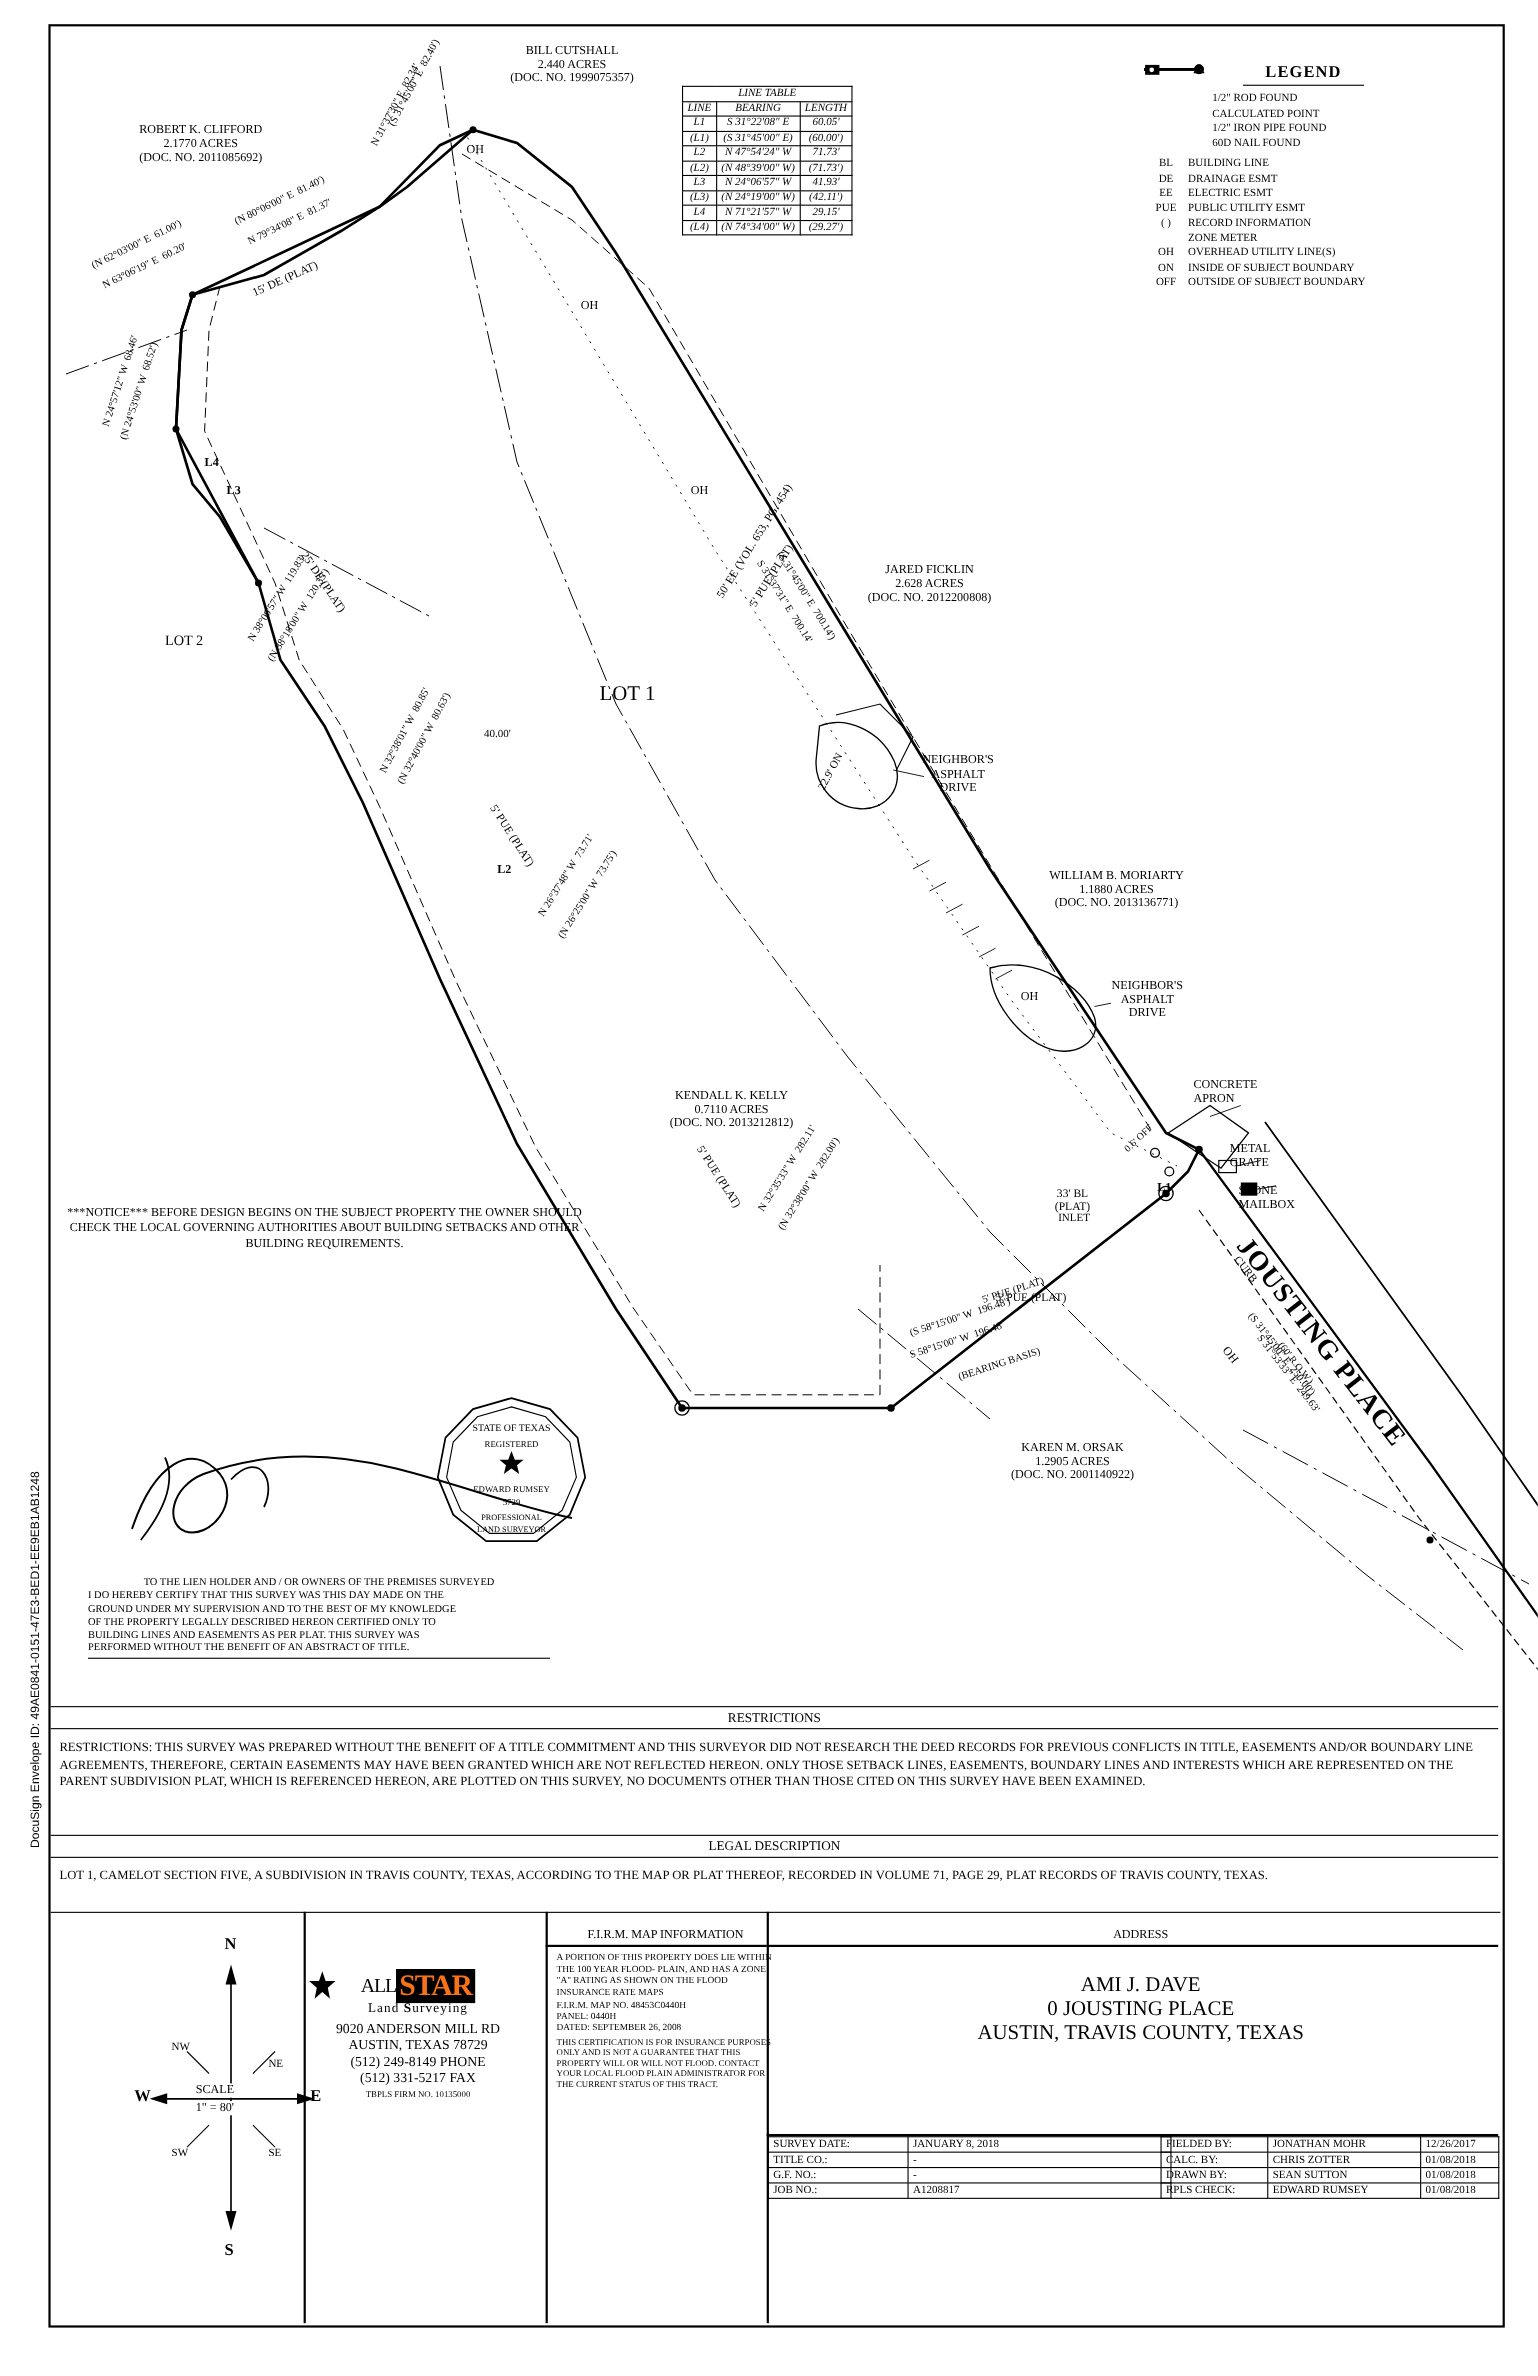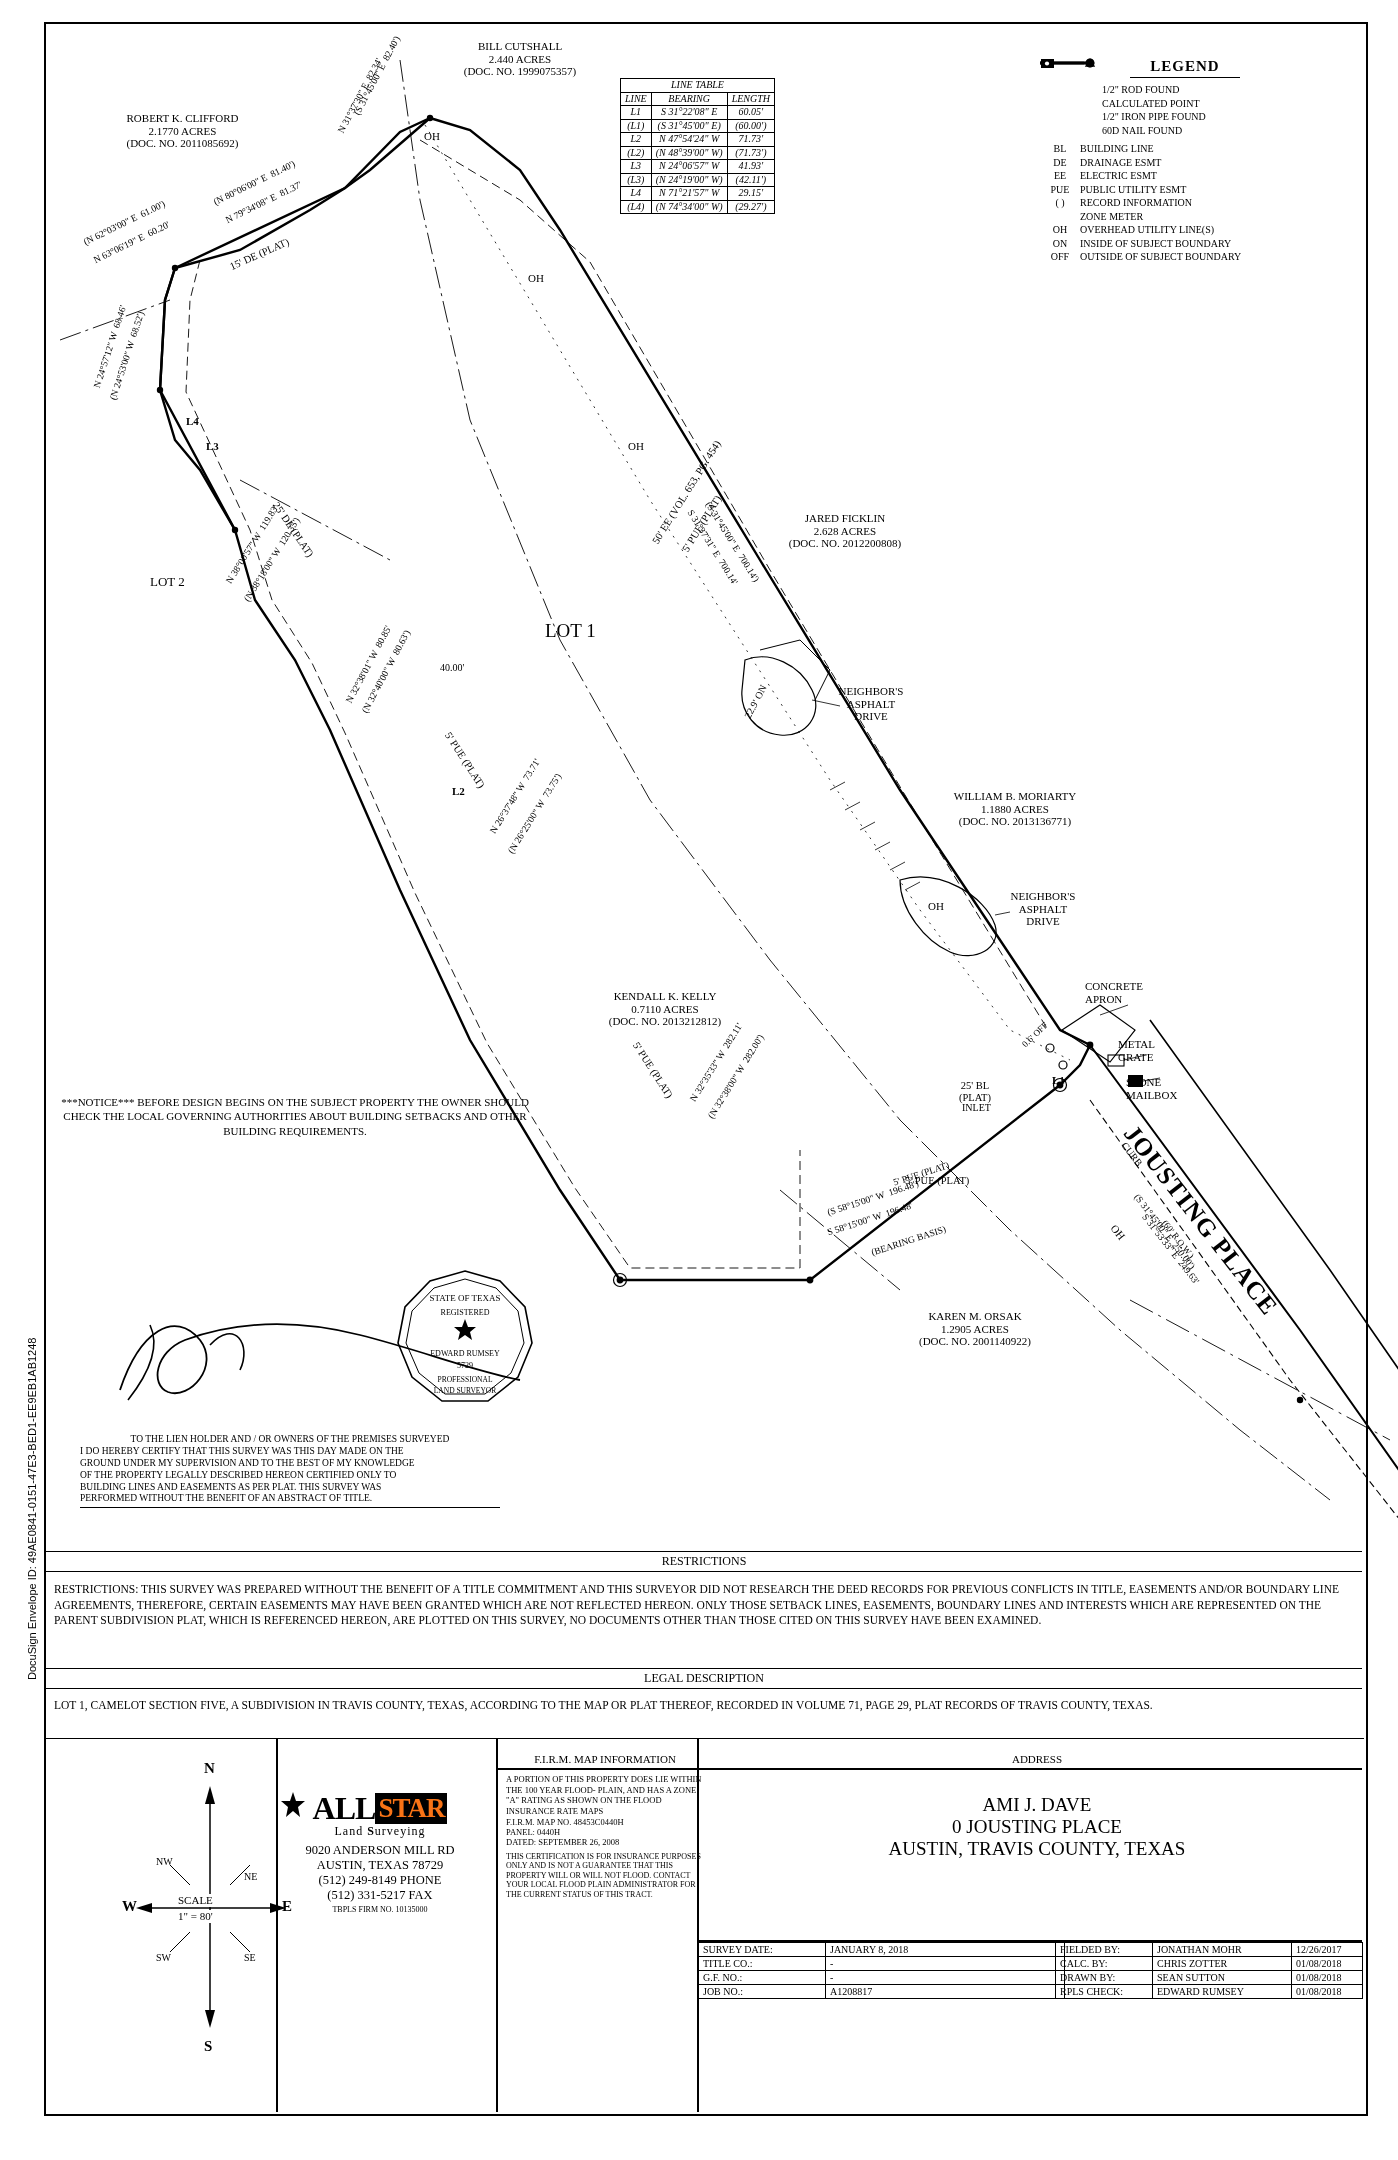--- a/index.html
+++ b/index.html
@@ -311,21 +311,21 @@
 
   <div class="txt" style="left:1118px;top:1222px;font-size:11px;transform:rotate(52deg);transform-origin:left top;">OH</div>
 
   <div class="txt" style="left:228px;top:262px;font-size:10.5px;transform:rotate(-24deg);transform-origin:left top;">15' DE (PLAT)</div>
   <div class="txt" style="left:280px;top:500px;font-size:10.5px;transform:rotate(56deg);transform-origin:left top;">25' DE (PLAT)</div>
   <div class="txt" style="left:452px;top:730px;font-size:10.5px;transform:rotate(57deg);transform-origin:left top;">5' PUE (PLAT)</div>
   <div class="txt" style="left:640px;top:1040px;font-size:10.5px;transform:rotate(57deg);transform-origin:left top;">5' PUE (PLAT)</div>
   <div class="txt" style="left:680px;top:548px;font-size:10.5px;transform:rotate(-58deg);transform-origin:left top;">5' PUE (PLAT)</div>
   <div class="txt" style="left:650px;top:540px;font-size:10.5px;transform:rotate(-58deg);transform-origin:left top;">50' EE (VOL. 653, PG. 454)</div>
   <div class="txt" style="left:905px;top:1175px;font-size:10.5px;">5' PUE (PLAT)</div>
-  <div class="txt ctr" style="left:945px;top:1080px;width:60px;font-size:10.5px;">25' BL
+  <div class="txt ctr" style="left:945px;top:1080px;width:60px;font-size:10.5px;">33' BL
 (PLAT)</div>
   <div class="txt" style="left:440px;top:662px;font-size:10px;">40.00'</div>
   <div class="txt" style="left:742px;top:715px;font-size:10px;transform:rotate(-62deg);transform-origin:left top;">22.9' ON</div>
   <div class="txt" style="left:1020px;top:1042px;font-size:9px;transform:rotate(-44deg);transform-origin:left top;">0.6' OFF</div>
 
   <div class="txt" style="left:352px;top:112px;font-size:9.5px;transform:rotate(-62deg);transform-origin:left top;">(S 31°45'00" E  82.40')</div>
   <div class="txt" style="left:336px;top:130px;font-size:9.5px;transform:rotate(-62deg);transform-origin:left top;">N 31°37'30" E  82.34'</div>
 
   <div class="txt" style="left:82px;top:238px;font-size:9.5px;transform:rotate(-26deg);transform-origin:left top;">(N 62°03'00" E  61.00')</div>
   <div class="txt" style="left:92px;top:256px;font-size:9.5px;transform:rotate(-26deg);transform-origin:left top;">N 63°06'19" E  60.20'</div>
@@ -434,21 +434,21 @@
     <div class="txt" style="left:36px;top:192px;font-size:10px;">SW</div>
     <div class="txt" style="left:56px;top:134px;font-size:11px;background:#fff;padding:0 2px;">SCALE</div>
     <div class="txt" style="left:56px;top:150px;font-size:11px;background:#fff;padding:0 2px;">1" = 80'</div>
   </div>
 
   <div class="logo">
     <div style="display:flex;align-items:center;justify-content:center;">
       <svg width="26" height="30" viewBox="0 0 26 30">
         <polygon points="13,2 16,11 25,11 18,17 20,27 13,21 6,27 8,17 1,11 10,11" fill="#000"></polygon>
       </svg>
-      <span style="font-size:32px;font-weight:bold;letter-spacing:-1px;">ALL</span>
+      <span style="font-size:18px;font-weight:normal;letter-spacing:-1px;">ALL</span>
       <span style="font-size:27px;font-weight:bold;letter-spacing:-1px;color:#f97316;background:#000;padding:0 3px;">STAR</span>
     </div>
     <div style="font-size:12px;letter-spacing:1px;margin-top:-3px;">
       <span>Land</span>
       <span style="font-weight:bold;">S</span><span>urveying</span>
     </div>
     <div style="font-size:12.5px;margin-top:4px;">9020 ANDERSON MILL RD</div>
     <div style="font-size:12.5px;">AUSTIN, TEXAS 78729</div>
     <div style="font-size:12.5px;">(512) 249-8149 PHONE</div>
     <div style="font-size:12.5px;">(512) 331-5217 FAX</div>

